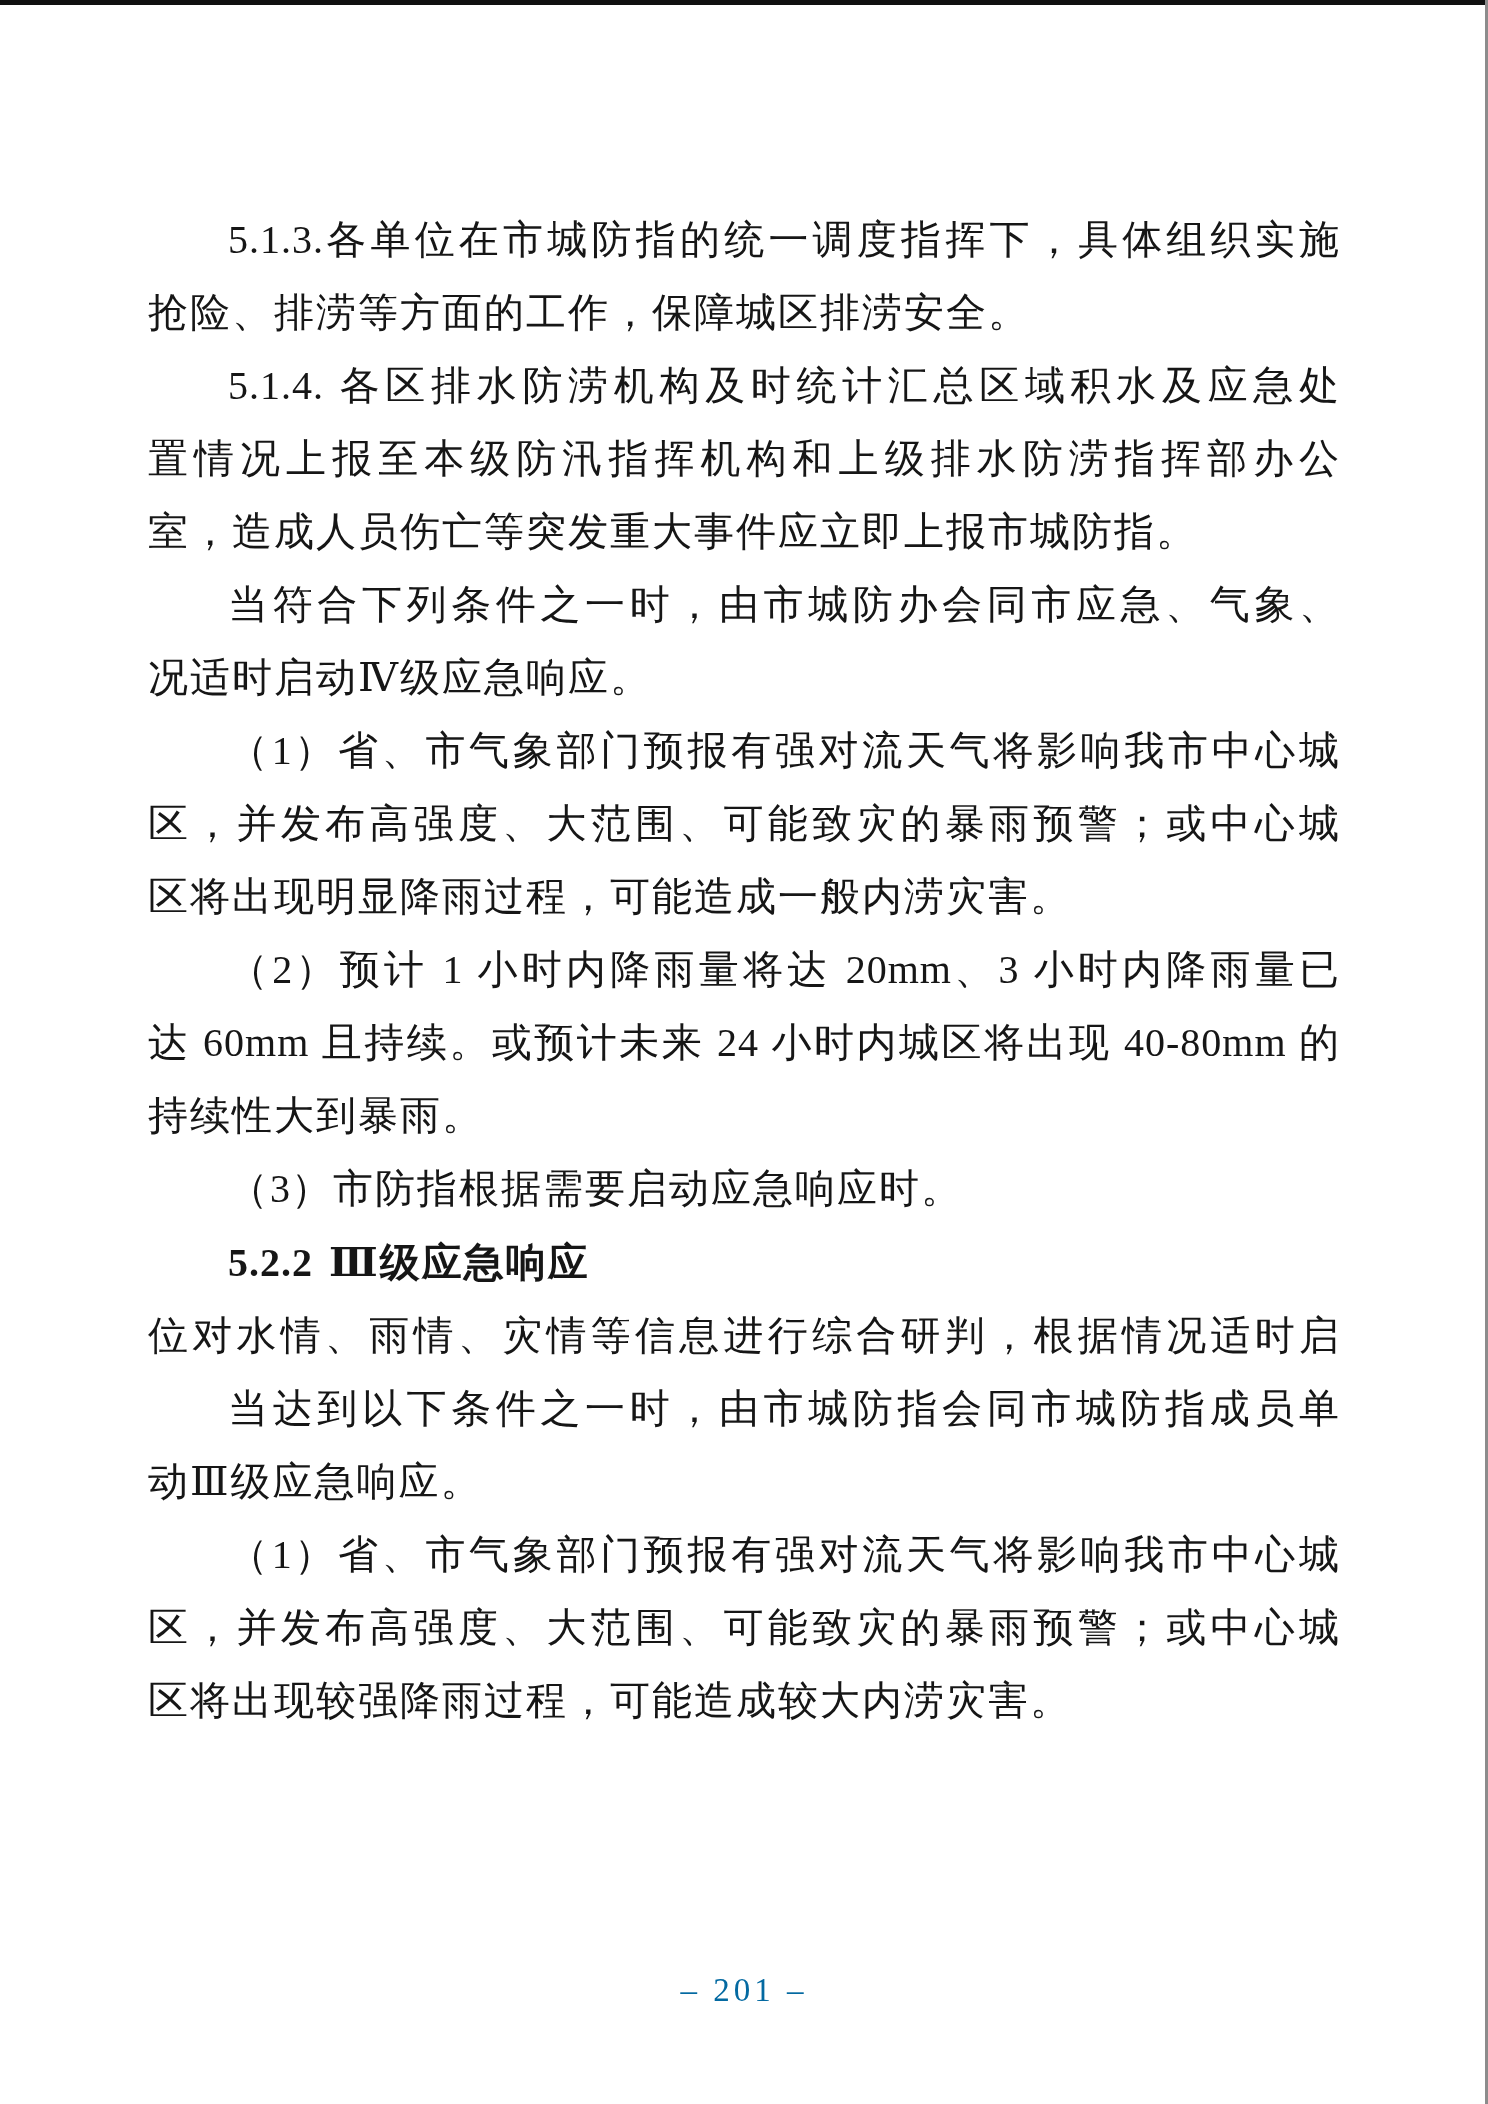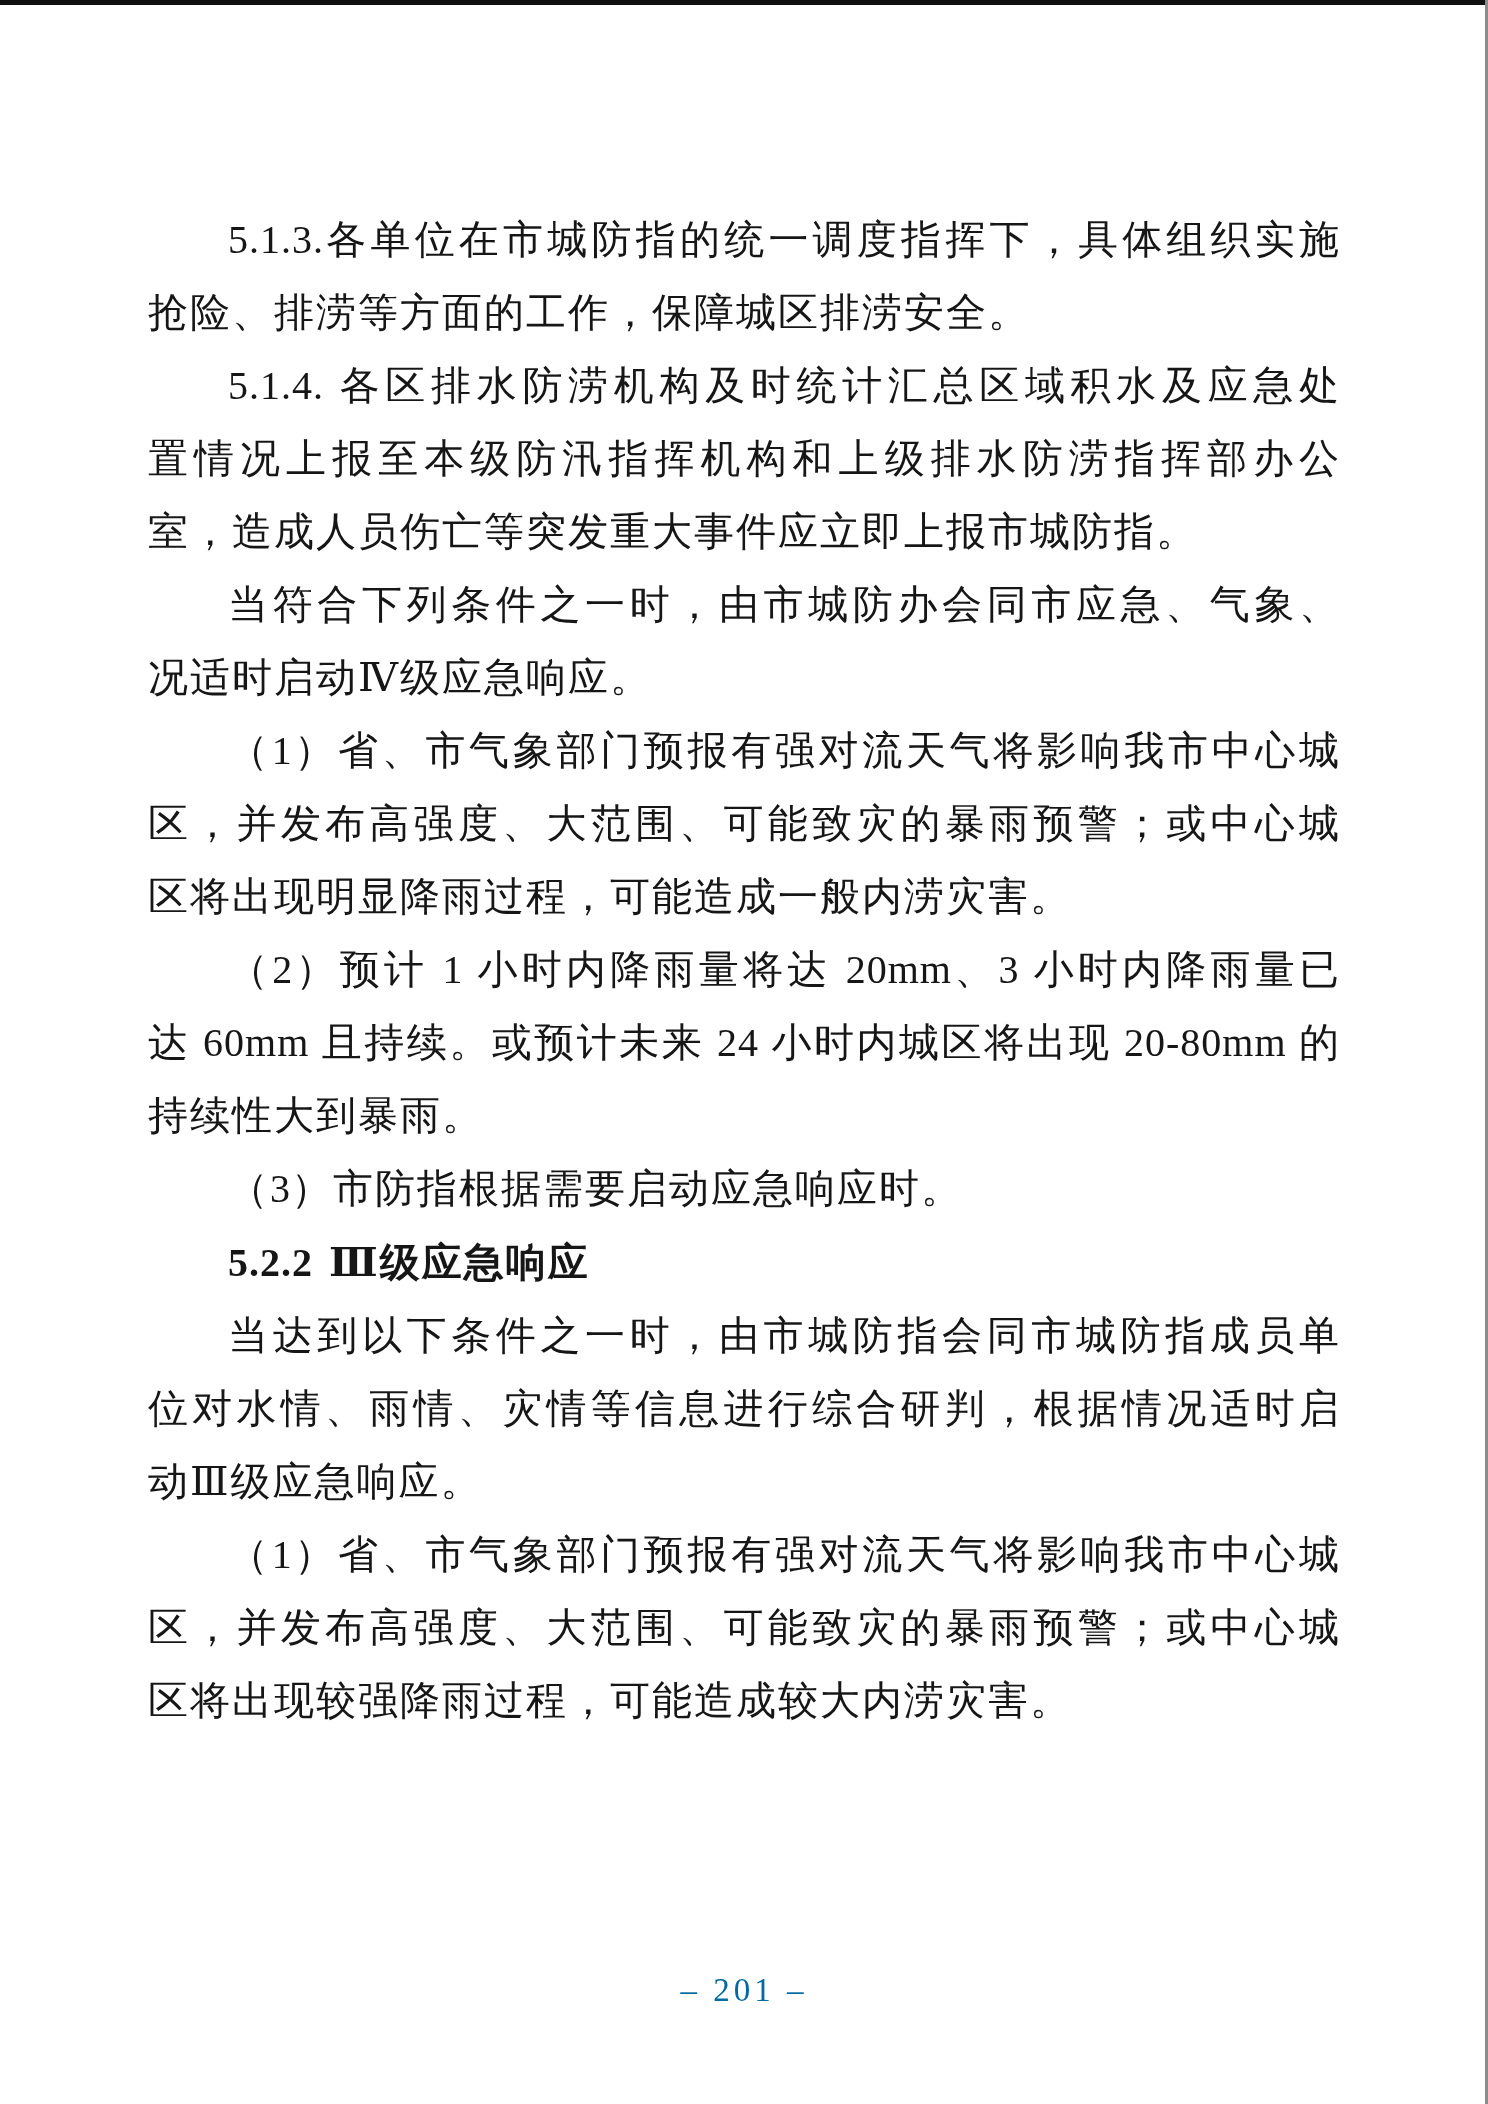--- a/index.html
+++ b/index.html
@@ -66,26 +66,26 @@
       <div class="line"><span>抢险、排涝等方面的工作，保障城区排涝安全。</span></div>
       <div class="line indent stretch"><span class="num">5.1.4.</span><span> 各区排水防涝机构及时统计汇总区域积水及应急处</span></div>
       <div class="line stretch"><span>置情况上报至本级防汛指挥机构和上级排水防涝指挥部办公</span></div>
       <div class="line"><span>室，造成人员伤亡等突发重大事件应立即上报市城防指。</span></div>
       <div class="line indent stretch"><span>当符合下列条件之一时，由市城防办会同市应急、气象、</span></div>
       <div class="line"><span>况适时启动</span><span class="roman">Ⅳ</span><span>级应急响应。</span></div>
       <div class="line indent stretch"><span>（</span><span class="num">1</span><span>）省、市气象部门预报有强对流天气将影响我市中心城</span></div>
       <div class="line stretch"><span>区，并发布高强度、大范围、可能致灾的暴雨预警；或中心城</span></div>
       <div class="line"><span>区将出现明显降雨过程，可能造成一般内涝灾害。</span></div>
       <div class="line indent stretch"><span>（</span><span class="num">2</span><span>）预计 </span><span class="num">1</span><span> 小时内降雨量将达 </span><span class="num">20mm</span><span>、</span><span class="num">3</span><span> 小时内降雨量已</span></div>
-      <div class="line stretch"><span>达 </span><span class="num">60mm</span><span> 且持续。或预计未来 </span><span class="num">24</span><span> 小时内城区将出现 </span><span class="num">20-80mm</span><span> 的</span></div>
+      <div class="line stretch"><span>达 </span><span class="num">60mm</span><span> 且持续。或预计未来 </span><span class="num">24</span><span> 小时内城区将出现 </span><span class="num">40-80mm</span><span> 的</span></div>
       <div class="line"><span>持续性大到暴雨。</span></div>
       <div class="line indent"><span>（</span><span class="num">3</span><span>）市防指根据需要启动应急响应时。</span></div>
       <div class="line indent heading"><span class="num">5.2.2</span><span class="roman">Ⅲ</span><span>级应急响应</span></div>
+      <div class="line stretch"><span>位对水情、雨情、灾情等信息进行综合研判，根据情况适时启</span></div>
       <div class="line indent stretch"><span>当达到以下条件之一时，由市城防指会同市城防指成员单</span></div>
-      <div class="line stretch"><span>位对水情、雨情、灾情等信息进行综合研判，根据情况适时启</span></div>
       <div class="line"><span>动</span><span class="roman">Ⅲ</span><span>级应急响应。</span></div>
       <div class="line indent stretch"><span>（</span><span class="num">1</span><span>）省、市气象部门预报有强对流天气将影响我市中心城</span></div>
       <div class="line stretch"><span>区，并发布高强度、大范围、可能致灾的暴雨预警；或中心城</span></div>
       <div class="line"><span>区将出现较强降雨过程，可能造成较大内涝灾害。</span></div>
     </div>
 
   <div class="footer">
     <span>– 201 –</span>
   </div>
 </div>

